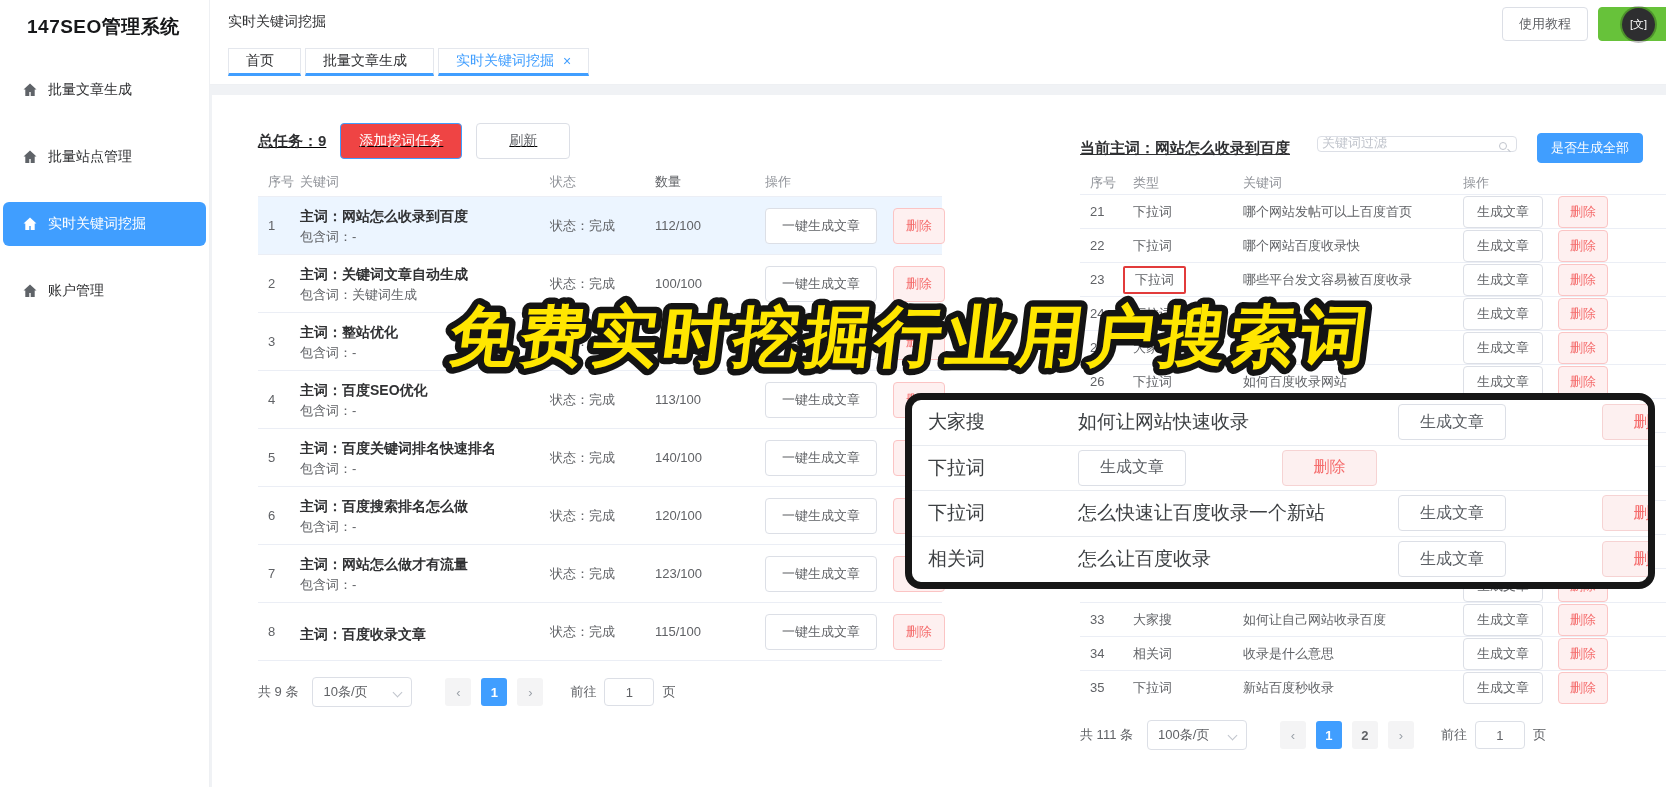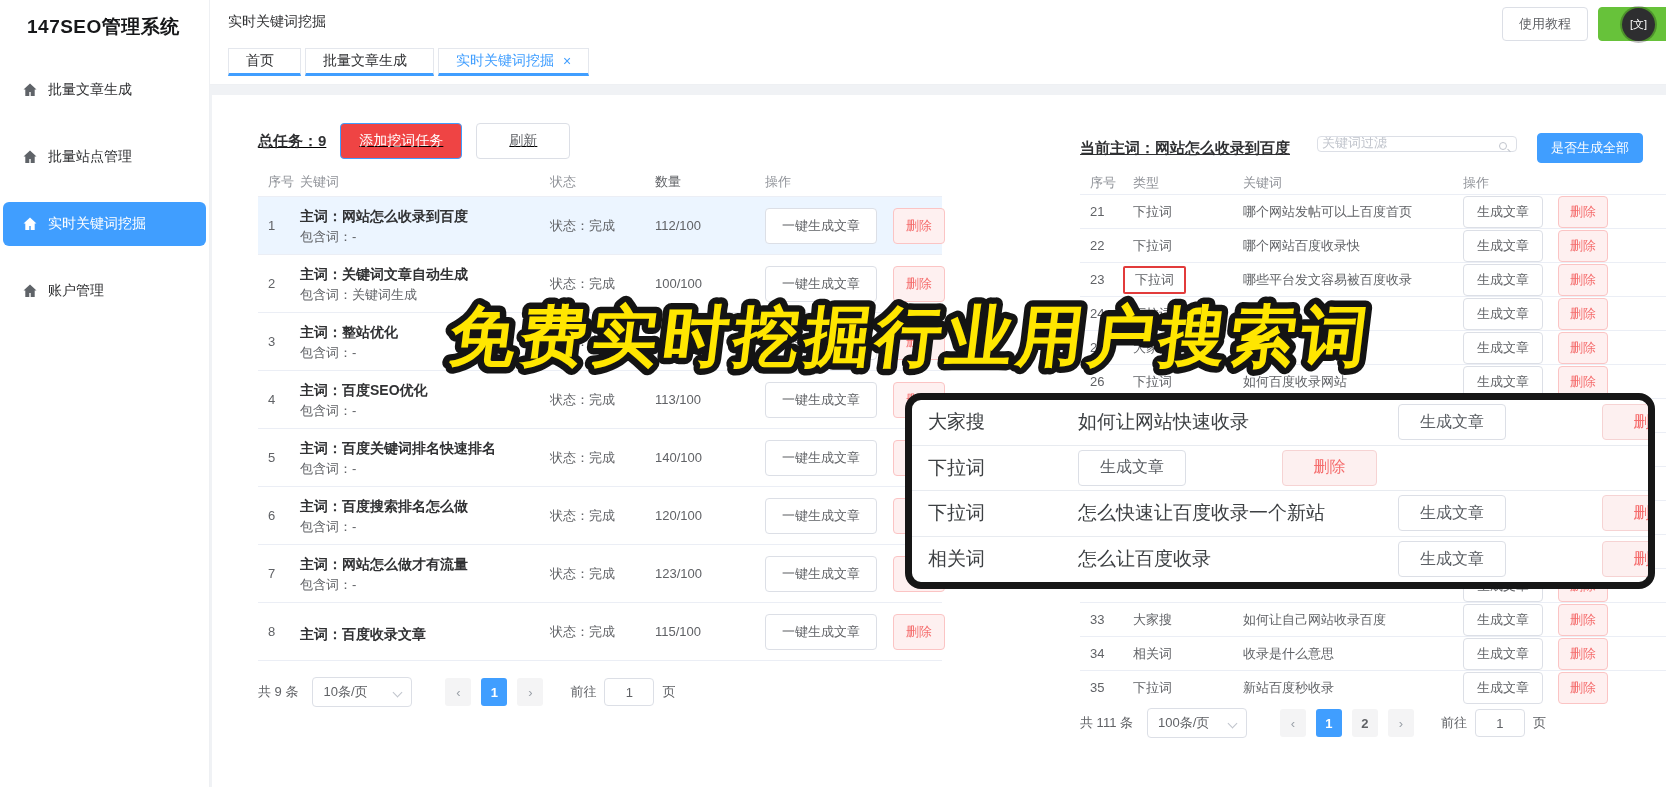--- a/index.html
+++ b/index.html
@@ -520,21 +520,21 @@
           <div class="r-idx">35</div>
           <div class="r-type"><span class="type-val">下拉词</span></div>
           <div class="r-kw">新站百度秒收录</div>
           <div class="r-ops">
             <button class="btn btn-rgen">生成文章</button>
             <button class="btn btn-rdel">删除</button>
           </div>
         </div>
       </div>
 
-    <div class="pager" style="margin-top:4px">
+    <div class="pager" style="margin-top:16px">
       <span class="pg-total">共 111 条</span>
       <div class="pg-size">
         <span>100条/页</span>
         <span class="chev-down"></span>
       </div>
       <button class="pg-btn">‹</button>
       <span style="display:flex">
 
           <button class="pg-btn pg-num active">1</button>
 

